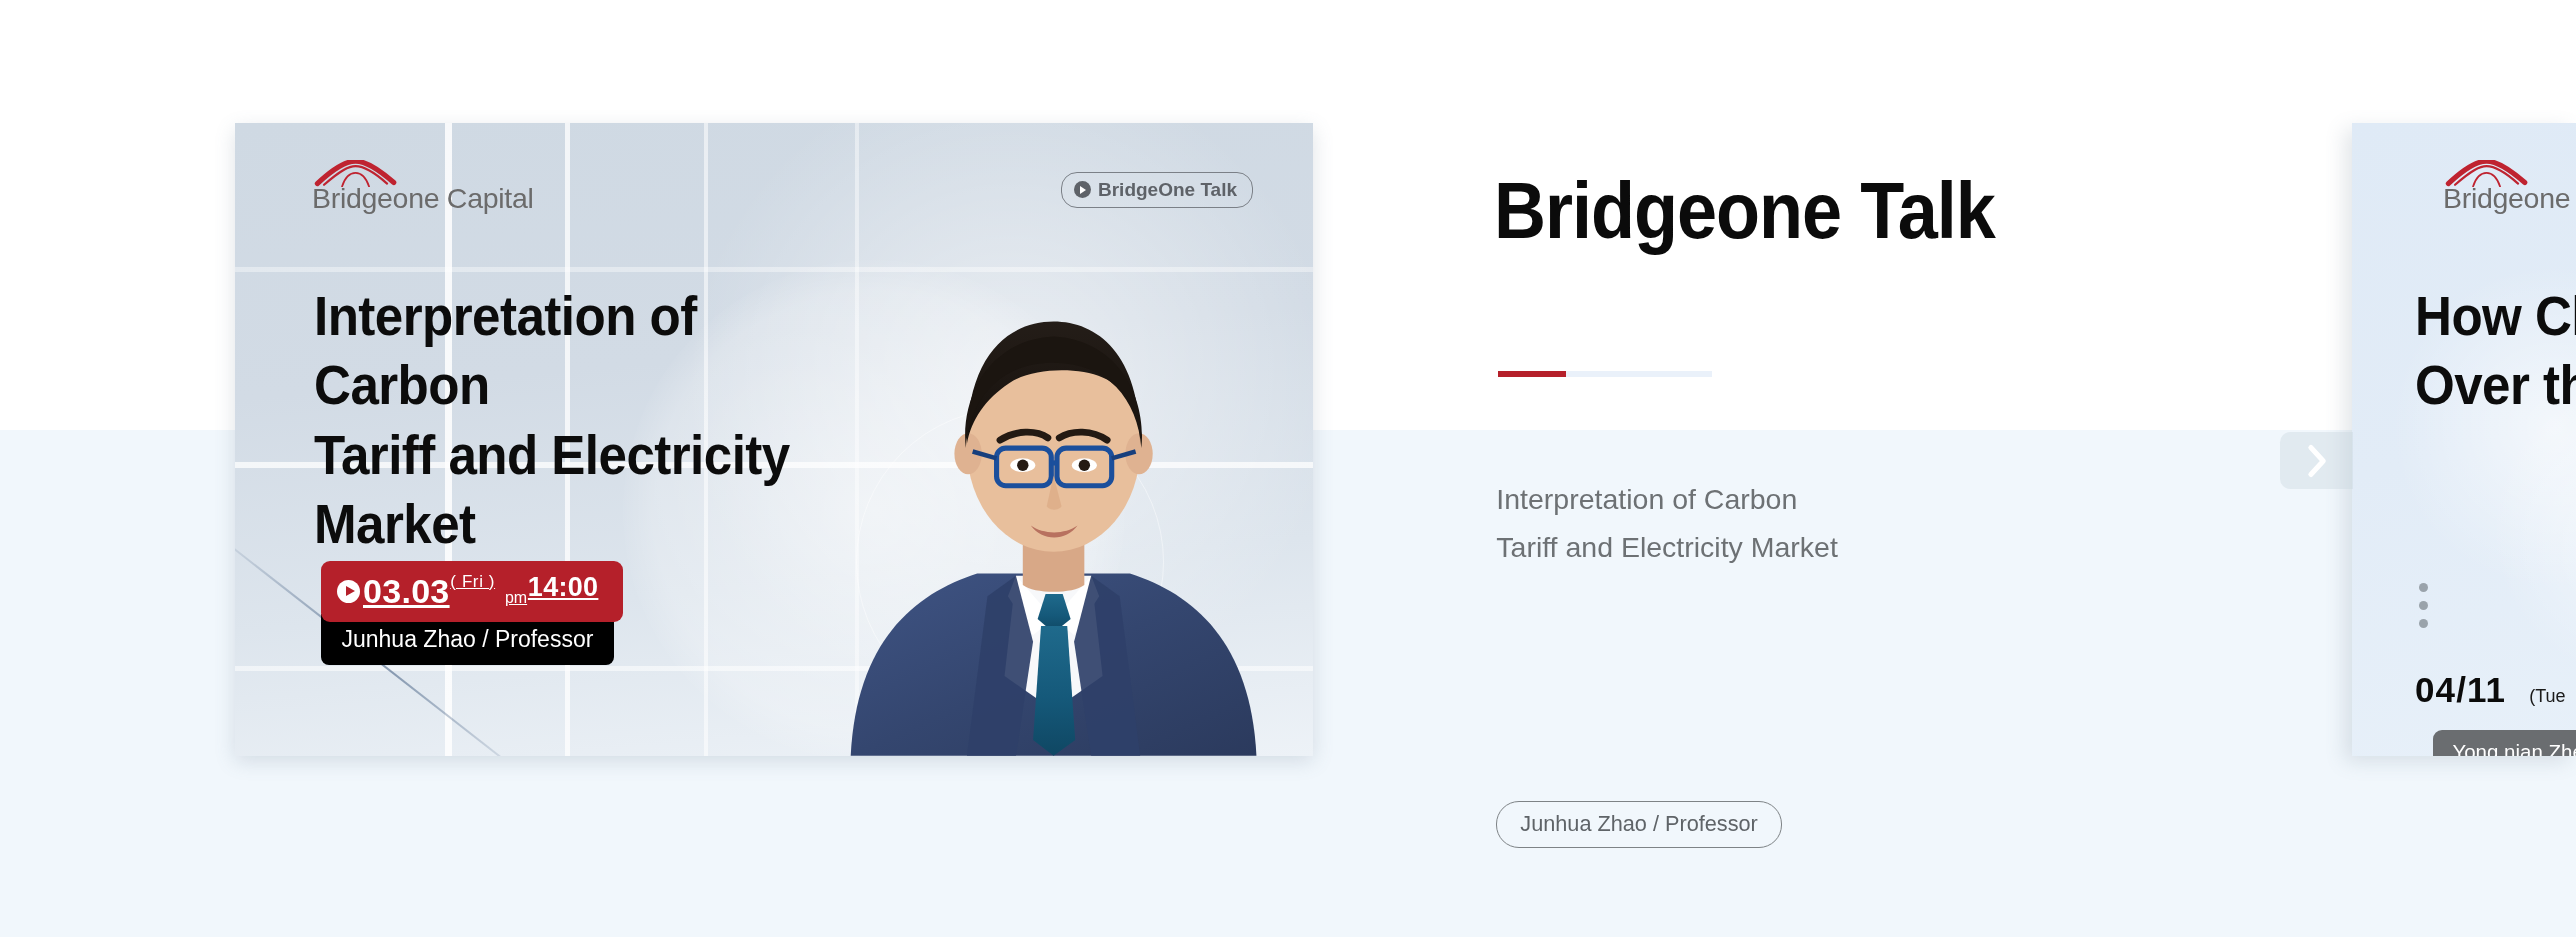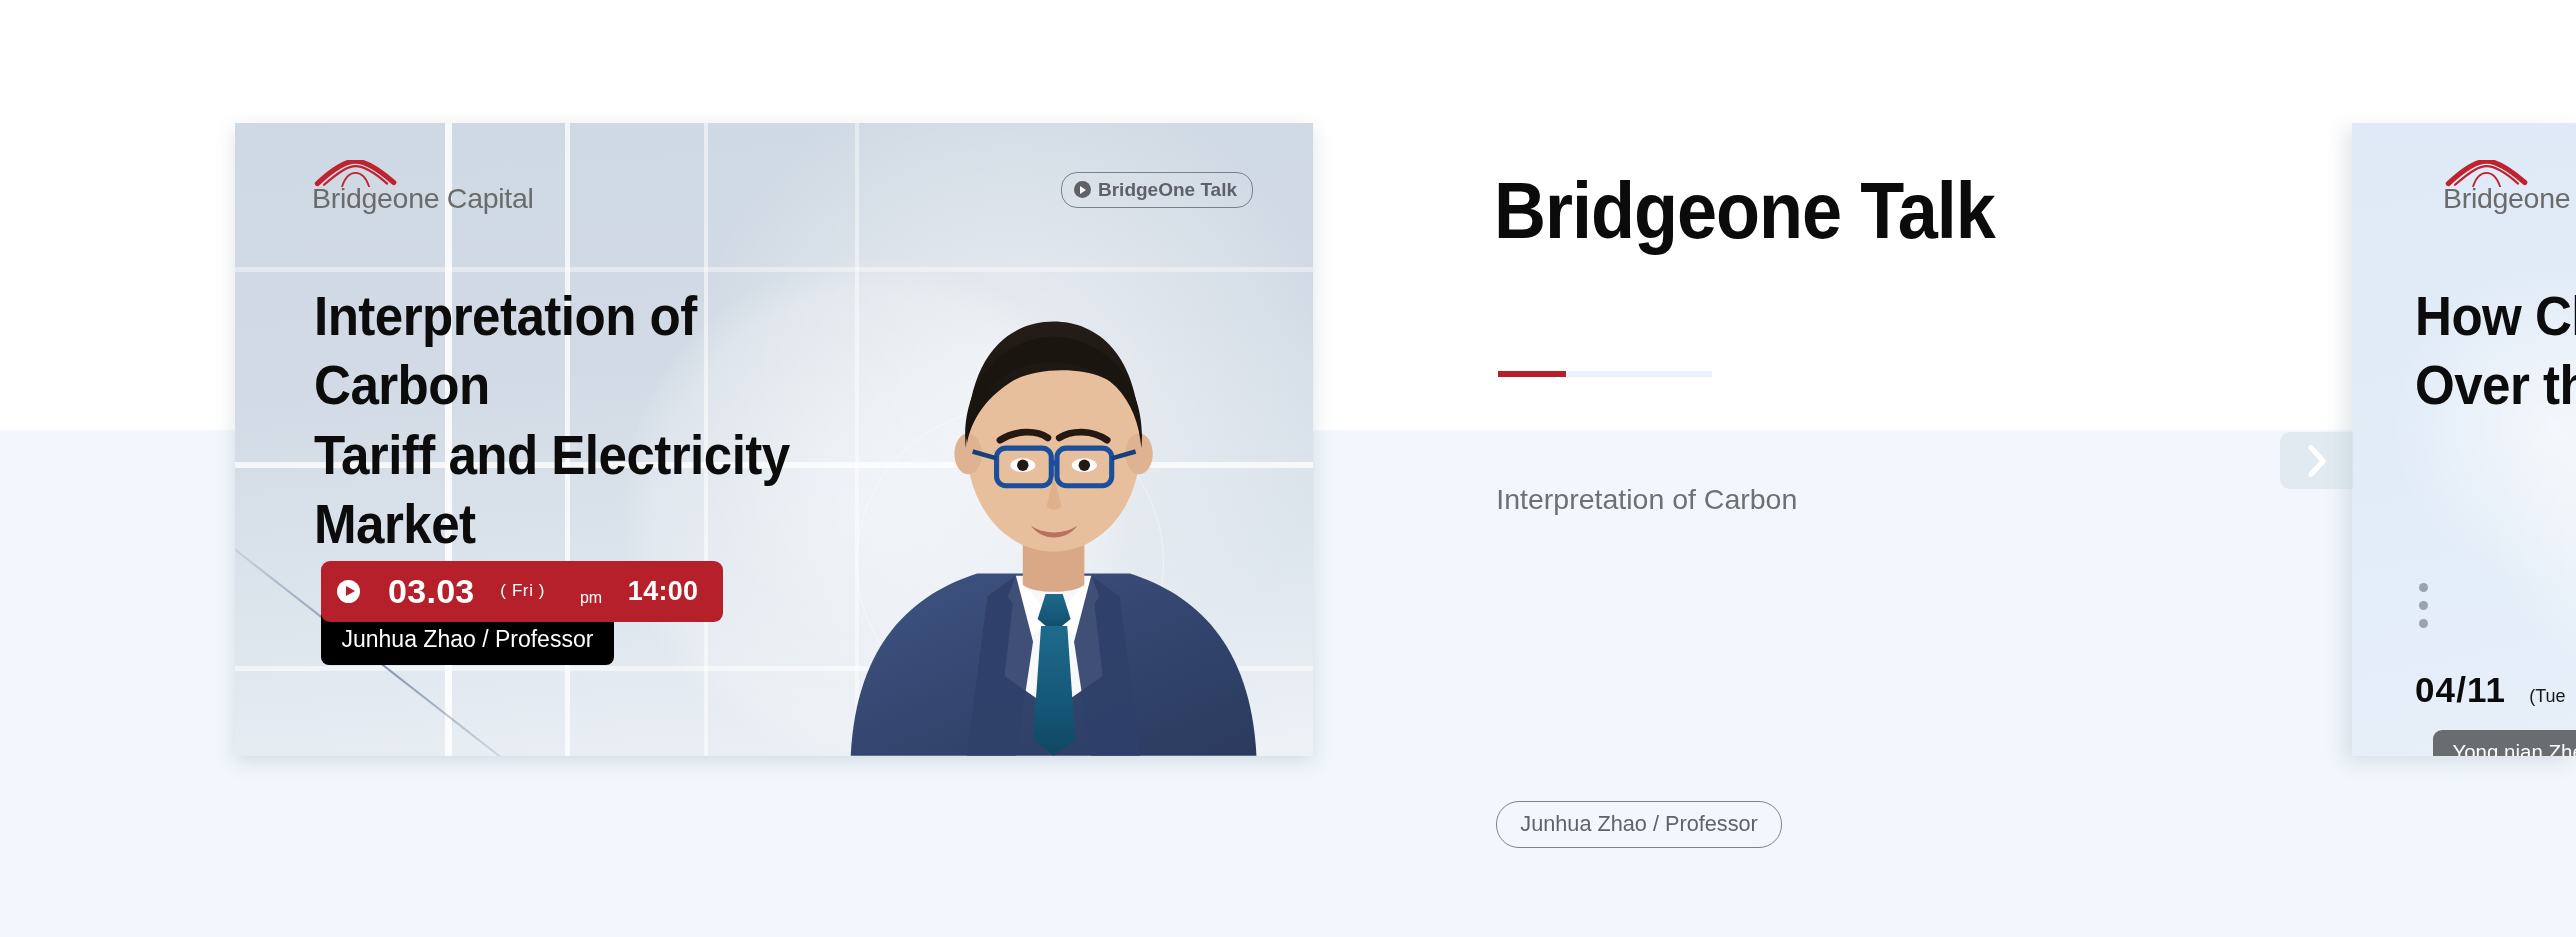--- a/index.html
+++ b/index.html
@@ -166,28 +166,29 @@
     width: 416px;
     height: 479px;
   }
 
   
   .date-plate {
     position: absolute;
     left: 86px;
     bottom: 134px;
     display: flex;
-    align-items: center;
-    gap: 28px;
+    align-items: flex-start;
+    gap: 3px;
     background: #b5202a;
     border-radius: 9px 9px 9px 9px;
     padding: 10.3px 25px 11.4px 16px;
     color: #ffffff;
     z-index: 4;
     white-space: nowrap;
+    text-decoration: underline;
   }
   .date-play {
     width: 23px; height: 23px;
     border-radius: 50%;
     background: #ffffff;
     position: relative;
     flex: none;
     align-self: center;
   }
   .date-play::after {
@@ -503,20 +504,21 @@
 
   <div class="info-panel">
     <div class="info-heading">Bridgeone Talk</div>
 
     <div class="progress-track" style="background: rgb(234, 241, 250);">
       <div class="progress-fill" style="width: 32%; background: rgb(181, 32, 42);"></div>
     </div>
 
     <div class="info-subtitle">
       <div>Interpretation of Carbon</div>
+      <div>Tariff and Electricity Market</div>
     </div>
 
     <div class="info-tag">Junhua Zhao / Professor</div>
   </div>
 
   <div class="next-arrow">
     <svg width="25" height="36" viewBox="0 0 44 64">
       <path d="M12 8 L34 32 L12 56" fill="none" stroke="#ffffff" stroke-width="9" stroke-linecap="round" stroke-linejoin="round"></path>
     </svg>
   </div>

